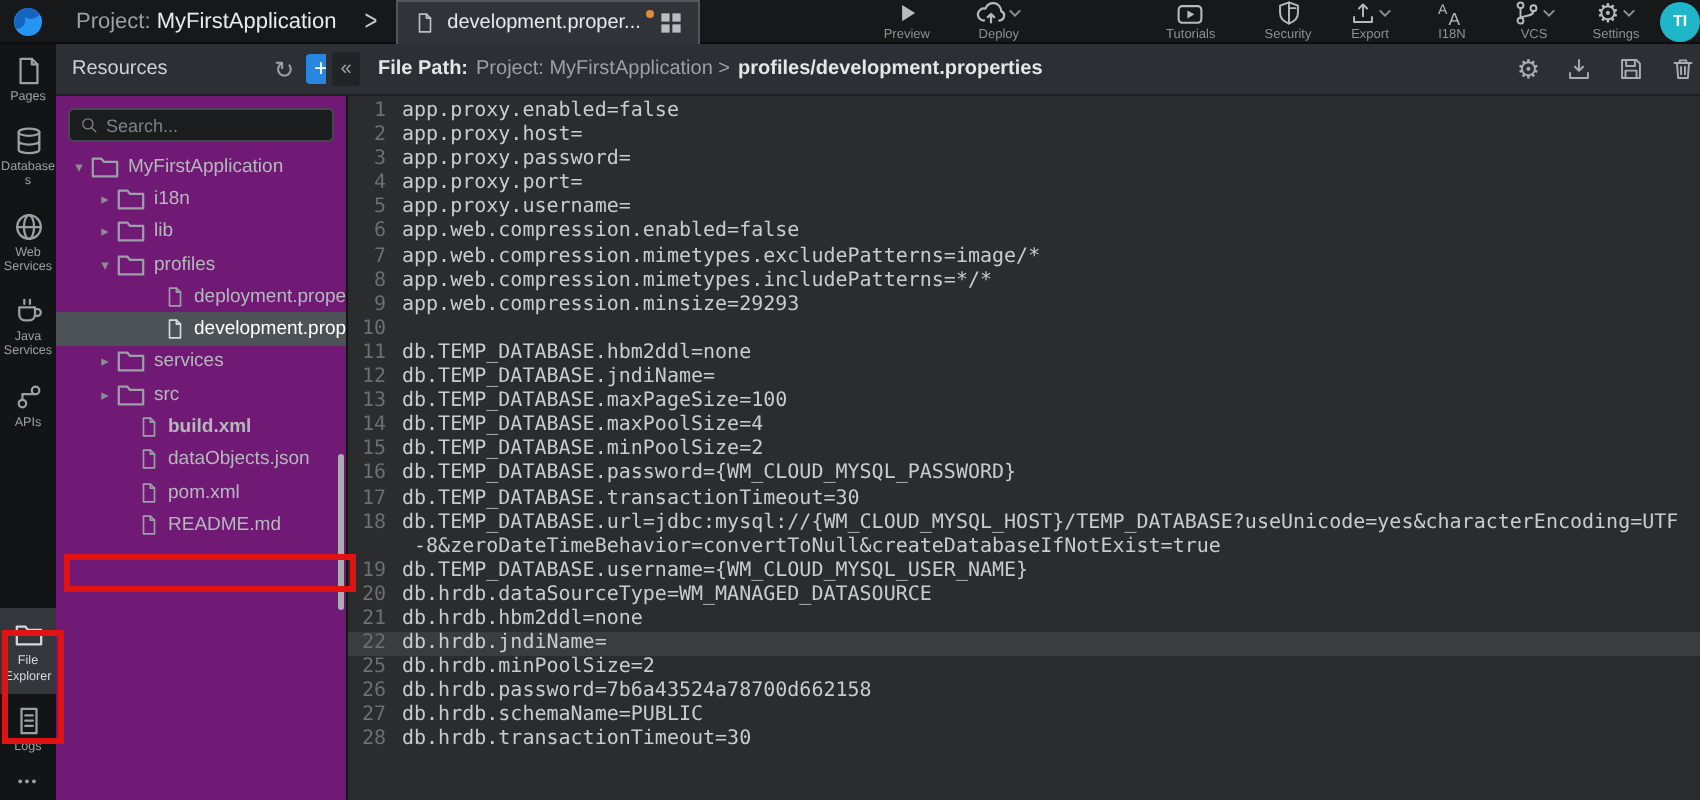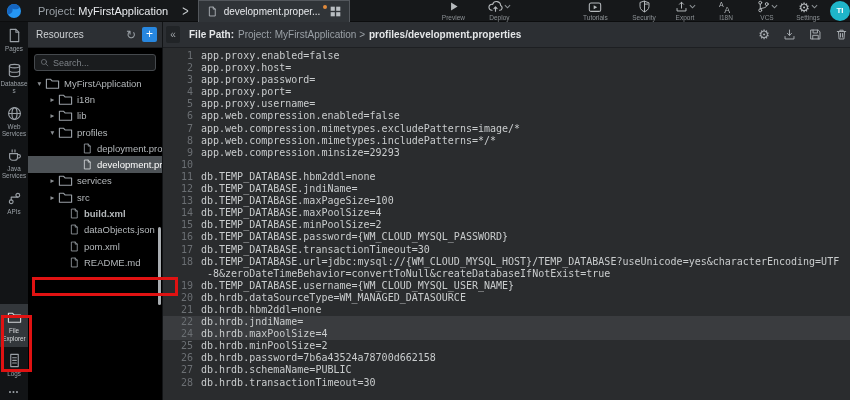--- a/index.html
+++ b/index.html
@@ -36,22 +36,22 @@
   .sidebar { position:absolute; left:0; top:22px; width:28px; height:378px; background:#121416;
     display:flex; flex-direction:column; align-items:center; z-index:5; }
   .side-item { width:28px; padding:6px 0 5px; display:flex; flex-direction:column; align-items:center;
     gap:2px; color:#9aa0a6; cursor:pointer; }
   .side-item.sel { background:#33373b; color:#d6d9db; }
   .side-label { font-size:6.3px; line-height:1.15; text-align:center; width:27px; word-wrap:break-word; }
   .side-spacer { flex:1; }
   .side-dots { color:#9aa0a6; font-size:7px; letter-spacing:1px; padding:6px 0 5px; cursor:pointer; }
 
   
-  .resources { position:absolute; left:28px; top:22px; width:135px; height:378px;
-    background:#000000; border-right:1px solid #121416; z-index:4; }
+  .resources { position:absolute; left:28px; top:22px; width:146px; height:378px;
+    background:#701a75; border-right:1px solid #121416; z-index:4; }
   .res-head { height:26px; background:#2c2f33; border-bottom:1px solid #1d1f22;
     display:flex; align-items:center; padding:0 5px 0 8px; gap:6px; }
   .res-title { font-size:10px; color:#cfd2d5; flex:1; }
   .refresh { color:#9aa0a6; font-size:12px; line-height:12px; cursor:pointer; }
   .plus-btn { width:15px; height:15px; border:none; border-radius:2px; background:var(--accent,#2787e0);
     color:#fff; font-size:12px; line-height:13px; cursor:pointer; padding:0; }
   .searchbox { margin:6px 6px 4px; height:17px; background:#1a1c1e; border:1px solid #45494d;
     border-radius:3px; display:flex; align-items:center; padding:0 5px; gap:4px; color:#7d8287; }
   .search-ph { font-size:9px; color:#7d8287; }
   .tree { margin-top:3px; }
@@ -484,21 +484,20 @@
       <div class="ed-row"><span class="gutter">14</span><span class="code">db.TEMP_DATABASE.maxPoolSize=4</span></div>
       <div class="ed-row"><span class="gutter">15</span><span class="code">db.TEMP_DATABASE.minPoolSize=2</span></div>
       <div class="ed-row"><span class="gutter">16</span><span class="code">db.TEMP_DATABASE.password={WM_CLOUD_MYSQL_PASSWORD}</span></div>
       <div class="ed-row"><span class="gutter">17</span><span class="code">db.TEMP_DATABASE.transactionTimeout=30</span></div>
       <div class="ed-row"><span class="gutter">18</span><span class="code">db.TEMP_DATABASE.url=jdbc:mysql://{WM_CLOUD_MYSQL_HOST}/TEMP_DATABASE?useUnicode=yes&amp;characterEncoding=UTF</span></div>
       <div class="ed-row"><span class="gutter"></span><span class="code"> -8&amp;zeroDateTimeBehavior=convertToNull&amp;createDatabaseIfNotExist=true</span></div>
       <div class="ed-row"><span class="gutter">19</span><span class="code">db.TEMP_DATABASE.username={WM_CLOUD_MYSQL_USER_NAME}</span></div>
       <div class="ed-row"><span class="gutter">20</span><span class="code">db.hrdb.dataSourceType=WM_MANAGED_DATASOURCE</span></div>
       <div class="ed-row"><span class="gutter">21</span><span class="code">db.hrdb.hbm2ddl=none</span></div>
       <div class="ed-row band"><span class="gutter">22</span><span class="code">db.hrdb.jndiName=</span></div>
-      <div class="ed-row band"><span class="gutter">24</span><span class="code">db.hrdb.maxPoolSize=4</span></div>
       <div class="ed-row"><span class="gutter">25</span><span class="code">db.hrdb.minPoolSize=2</span></div>
       <div class="ed-row"><span class="gutter">26</span><span class="code">db.hrdb.password=7b6a43524a78700d662158</span></div>
       <div class="ed-row"><span class="gutter">27</span><span class="code">db.hrdb.schemaName=PUBLIC</span></div>
       <div class="ed-row"><span class="gutter">28</span><span class="code">db.hrdb.transactionTimeout=30</span></div>
     </main>
 
   <div class="red-box red-sidebar"></div>
   <div class="red-box red-editor"></div>
 </div>
 

